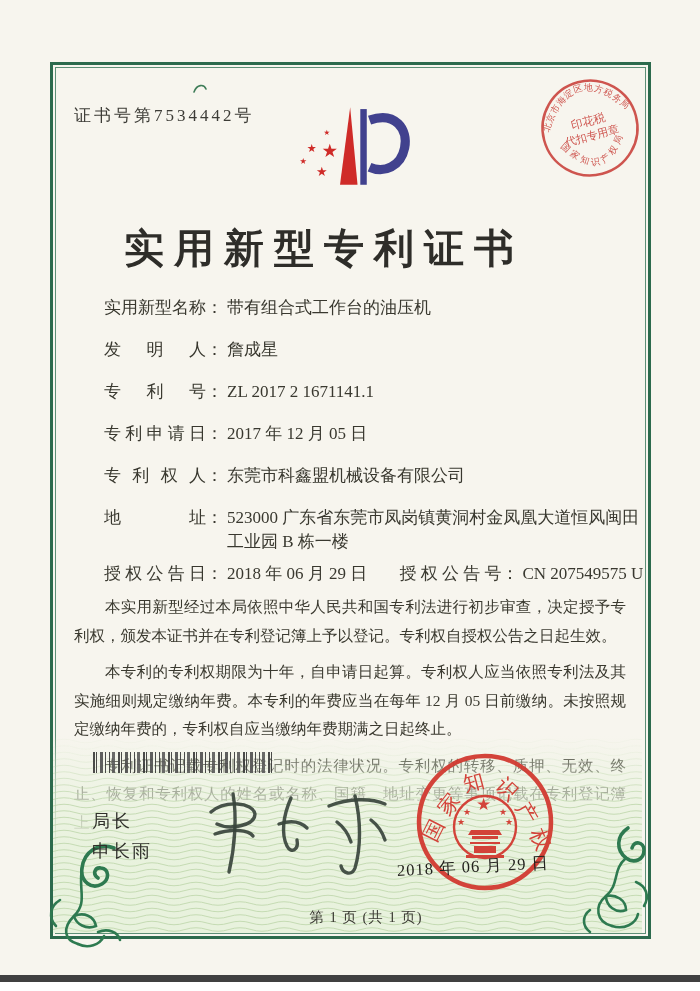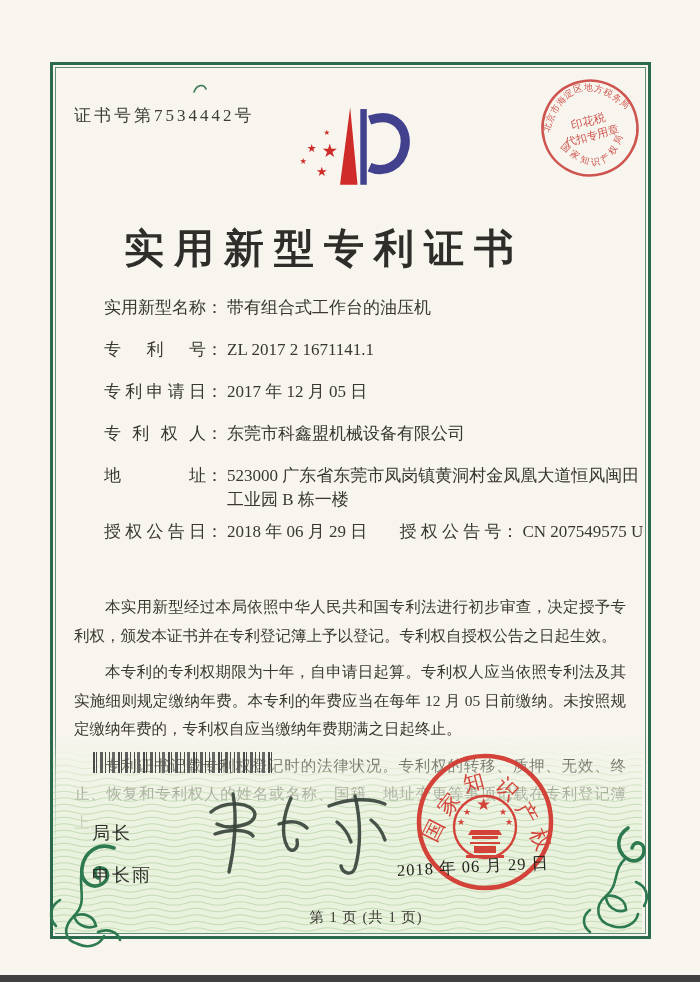--- a/index.html
+++ b/index.html
@@ -36,21 +36,21 @@
     overflow:hidden;z-index:1;}
   .waves-zone svg{display:block;}
   .waves-zone path{fill:none;stroke:#b9d4a6;stroke-width:.9;}
   .barcode{position:absolute;left:93px;top:752px;width:180px;height:21px;z-index:3;opacity:.88;
     background:repeating-linear-gradient(90deg,
       #343434 0 2px,transparent 2px 3px,#343434 3px 4px,transparent 4px 7px,
       #4a4a4a 7px 10px,transparent 10px 12px,#343434 12px 13px,transparent 13px 16px,
       #343434 16px 17px,transparent 17px 19px,#565656 19px 22px,transparent 22px 25px);}
   .signer{position:absolute;left:92px;top:806px;z-index:3;
     font-family:"Liberation Sans","DejaVu Sans",sans-serif;color:#2f2f2a;}
-  .signer div{font-size:18px;line-height:30px;letter-spacing:2px;margin-top:12px;}
+  .signer div{font-size:18px;line-height:30px;letter-spacing:2px;}
   .signature{position:absolute;left:195px;top:776px;z-index:4;}
   .signature path{fill:none;stroke:#38443c;stroke-width:3.4;stroke-linecap:round;opacity:.92;}
   .seal{position:absolute;left:410px;top:747px;z-index:4;opacity:.95;}
   .seal-date{position:absolute;left:397px;top:856px;z-index:5;font-size:16.5px;
     letter-spacing:1px;color:#23221e;transform:rotate(-3deg);}
   .tax-stamp{position:absolute;left:532px;top:70px;opacity:.88;z-index:4;}
   .footer{position:absolute;left:0;top:908px;width:700px;text-align:center;
     font-size:14.5px;letter-spacing:1px;color:#3b3a33;z-index:3;padding-left:16px;}
   .logo{position:absolute;left:292px;top:96px;}
   .flourish{position:absolute;z-index:2;}
@@ -140,20 +140,23 @@
     </g>
   </svg>
 
   <div class="title">实用新型专利证书</div>
 
   <div class="fields">
     <div class="frow">
       <span class="flabel">实用新型名称</span><span class="fcolon">：</span><span class="fvalue">带有组合式工作台的油压机</span>
     </div>
     <div class="frow">
+      <span class="flabel">发明人</span><span class="fcolon">：</span><span class="fvalue">詹成星</span>
+    </div>
+    <div class="frow">
       <span class="flabel">专利号</span><span class="fcolon">：</span><span class="fvalue">ZL 2017 2 1671141.1</span>
     </div>
     <div class="frow">
       <span class="flabel">专利申请日</span><span class="fcolon">：</span><span class="fvalue">2017 年 12 月 05 日</span>
     </div>
     <div class="frow">
       <span class="flabel">专利权人</span><span class="fcolon">：</span><span class="fvalue">东莞市科鑫盟机械设备有限公司</span>
     </div>
     <div class="frow addr-row">
       <span class="flabel">地址</span><span class="fcolon">：</span><span class="fvalue addr">523000 广东省东莞市凤岗镇黄洞村金凤凰大道恒风闽田工业园 B 栋一楼</span>

